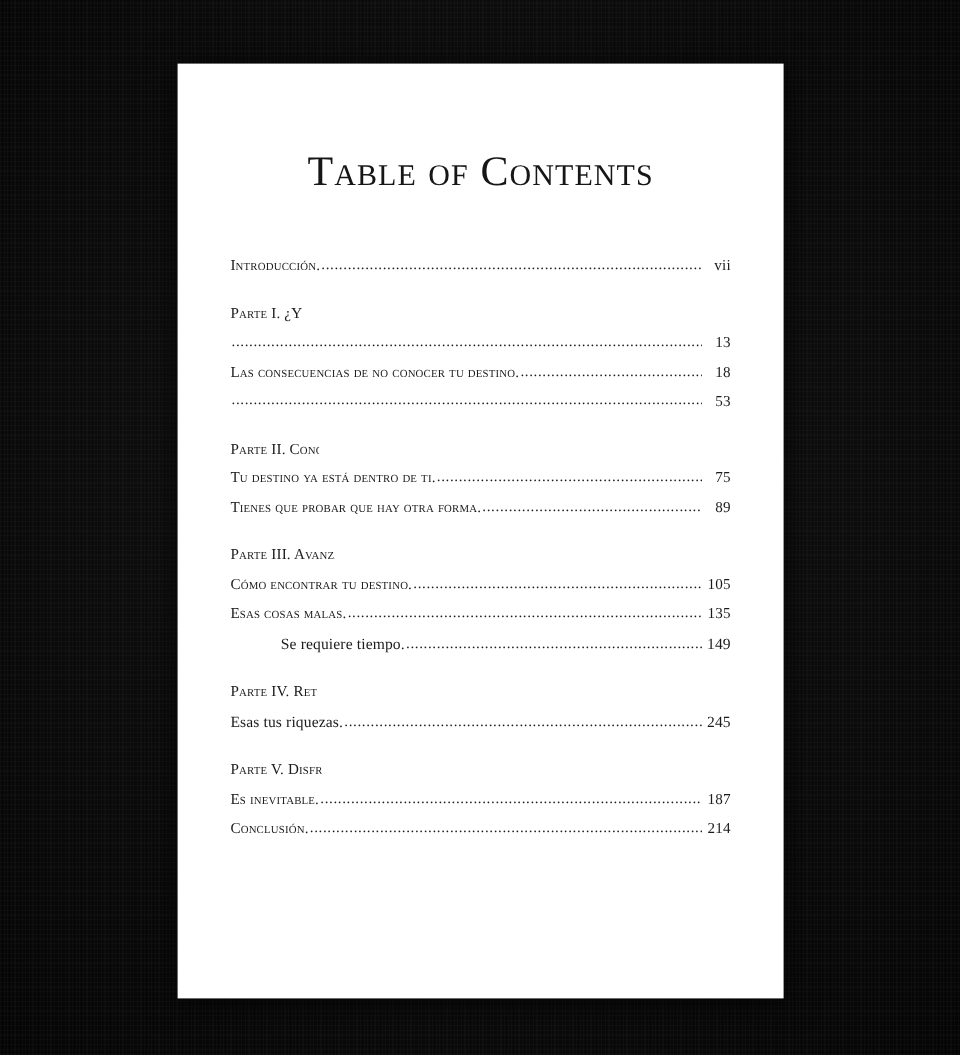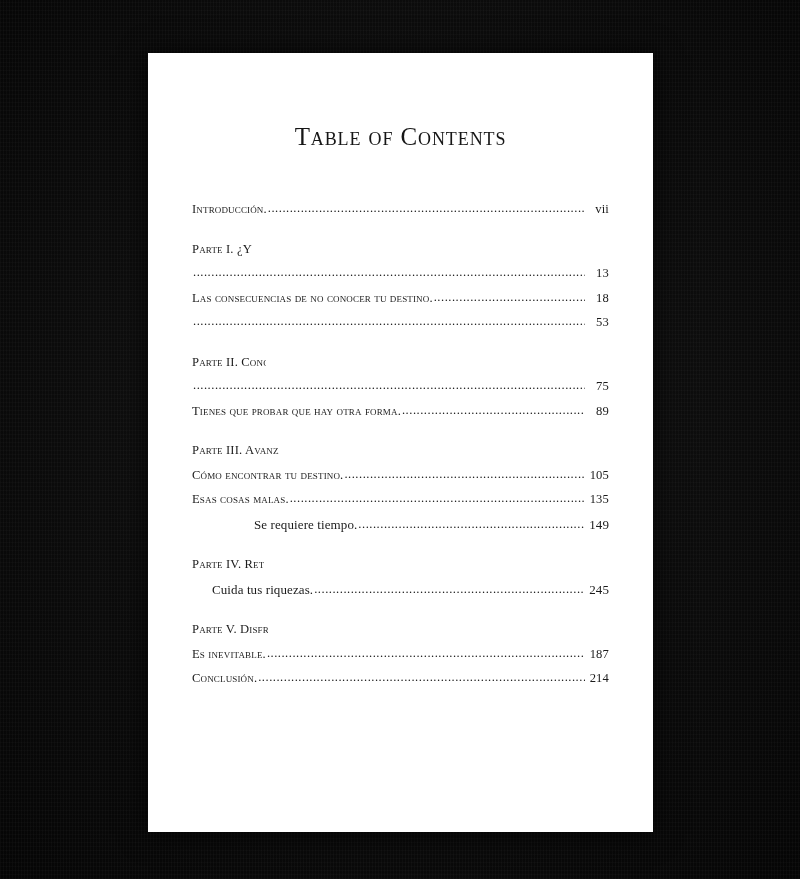--- a/index.html
+++ b/index.html
@@ -34,21 +34,21 @@
   }
   .page-inner {
     padding: 0 44px;
     box-sizing: border-box;
     height: 100%;
   }
   .doc-title {
     text-align: center;
     margin: 0;
     padding-top: 70px;
-    font-size: 25px;
+    font-size: 35px;
     font-weight: normal;
     letter-spacing: 0.9px;
     color: #161616;
     font-variant: small-caps;
     font-family: "Liberation Serif", serif;
   }
   .toc {
     margin-top: 46px;
   }
   .group {
@@ -61,21 +61,20 @@
     color: #1b1b1b;
     line-height: 1.95;
     white-space: nowrap;
     font-variant: small-caps;
     letter-spacing: 0.15px;
   }
   .entry.lower {
     font-variant: normal;
     font-size: 13px;
     letter-spacing: 0.1px;
-    margin-left: 20px;
   }
   .entry.nopage .label {
     flex: 0 1 auto;
   }
   .entry .label {
     flex: 0 0 auto;
     overflow: hidden;
   }
   .entry .leader {
     flex: 1 1 auto;
@@ -136,20 +135,21 @@
             <span class="page-num">53</span>
           </div>
         </div>
         <div class="group">
           <div class="entry nodots nopage">
             <span class="label">Parte II. Conoce tu destino.</span>
             <span class="leader">...................................................................................................................................................................................</span>
             <span class="page-num"></span>
           </div>
           <div class="entry">
+            <span class="label">Tu destino ya está dentro de ti.</span>
             <span class="leader">...................................................................................................................................................................................</span>
             <span class="page-num">75</span>
           </div>
           <div class="entry">
             <span class="label">Tienes que probar que hay otra forma.</span>
             <span class="leader">...................................................................................................................................................................................</span>
             <span class="page-num">89</span>
           </div>
         </div>
         <div class="group">
@@ -174,21 +174,21 @@
             <span class="page-num">149</span>
           </div>
         </div>
         <div class="group">
           <div class="entry nodots nopage">
             <span class="label">Parte IV. Retén tu destino.</span>
             <span class="leader">...................................................................................................................................................................................</span>
             <span class="page-num"></span>
           </div>
           <div class="entry lower">
-            <span class="label">Cuida tus riquezas.</span>
+            <span class="label">Esas tus riquezas.</span>
             <span class="leader">...................................................................................................................................................................................</span>
             <span class="page-num">245</span>
           </div>
         </div>
         <div class="group">
           <div class="entry nodots nopage">
             <span class="label">Parte V. Disfruta tu destino.</span>
             <span class="leader">...................................................................................................................................................................................</span>
             <span class="page-num"></span>
           </div>

